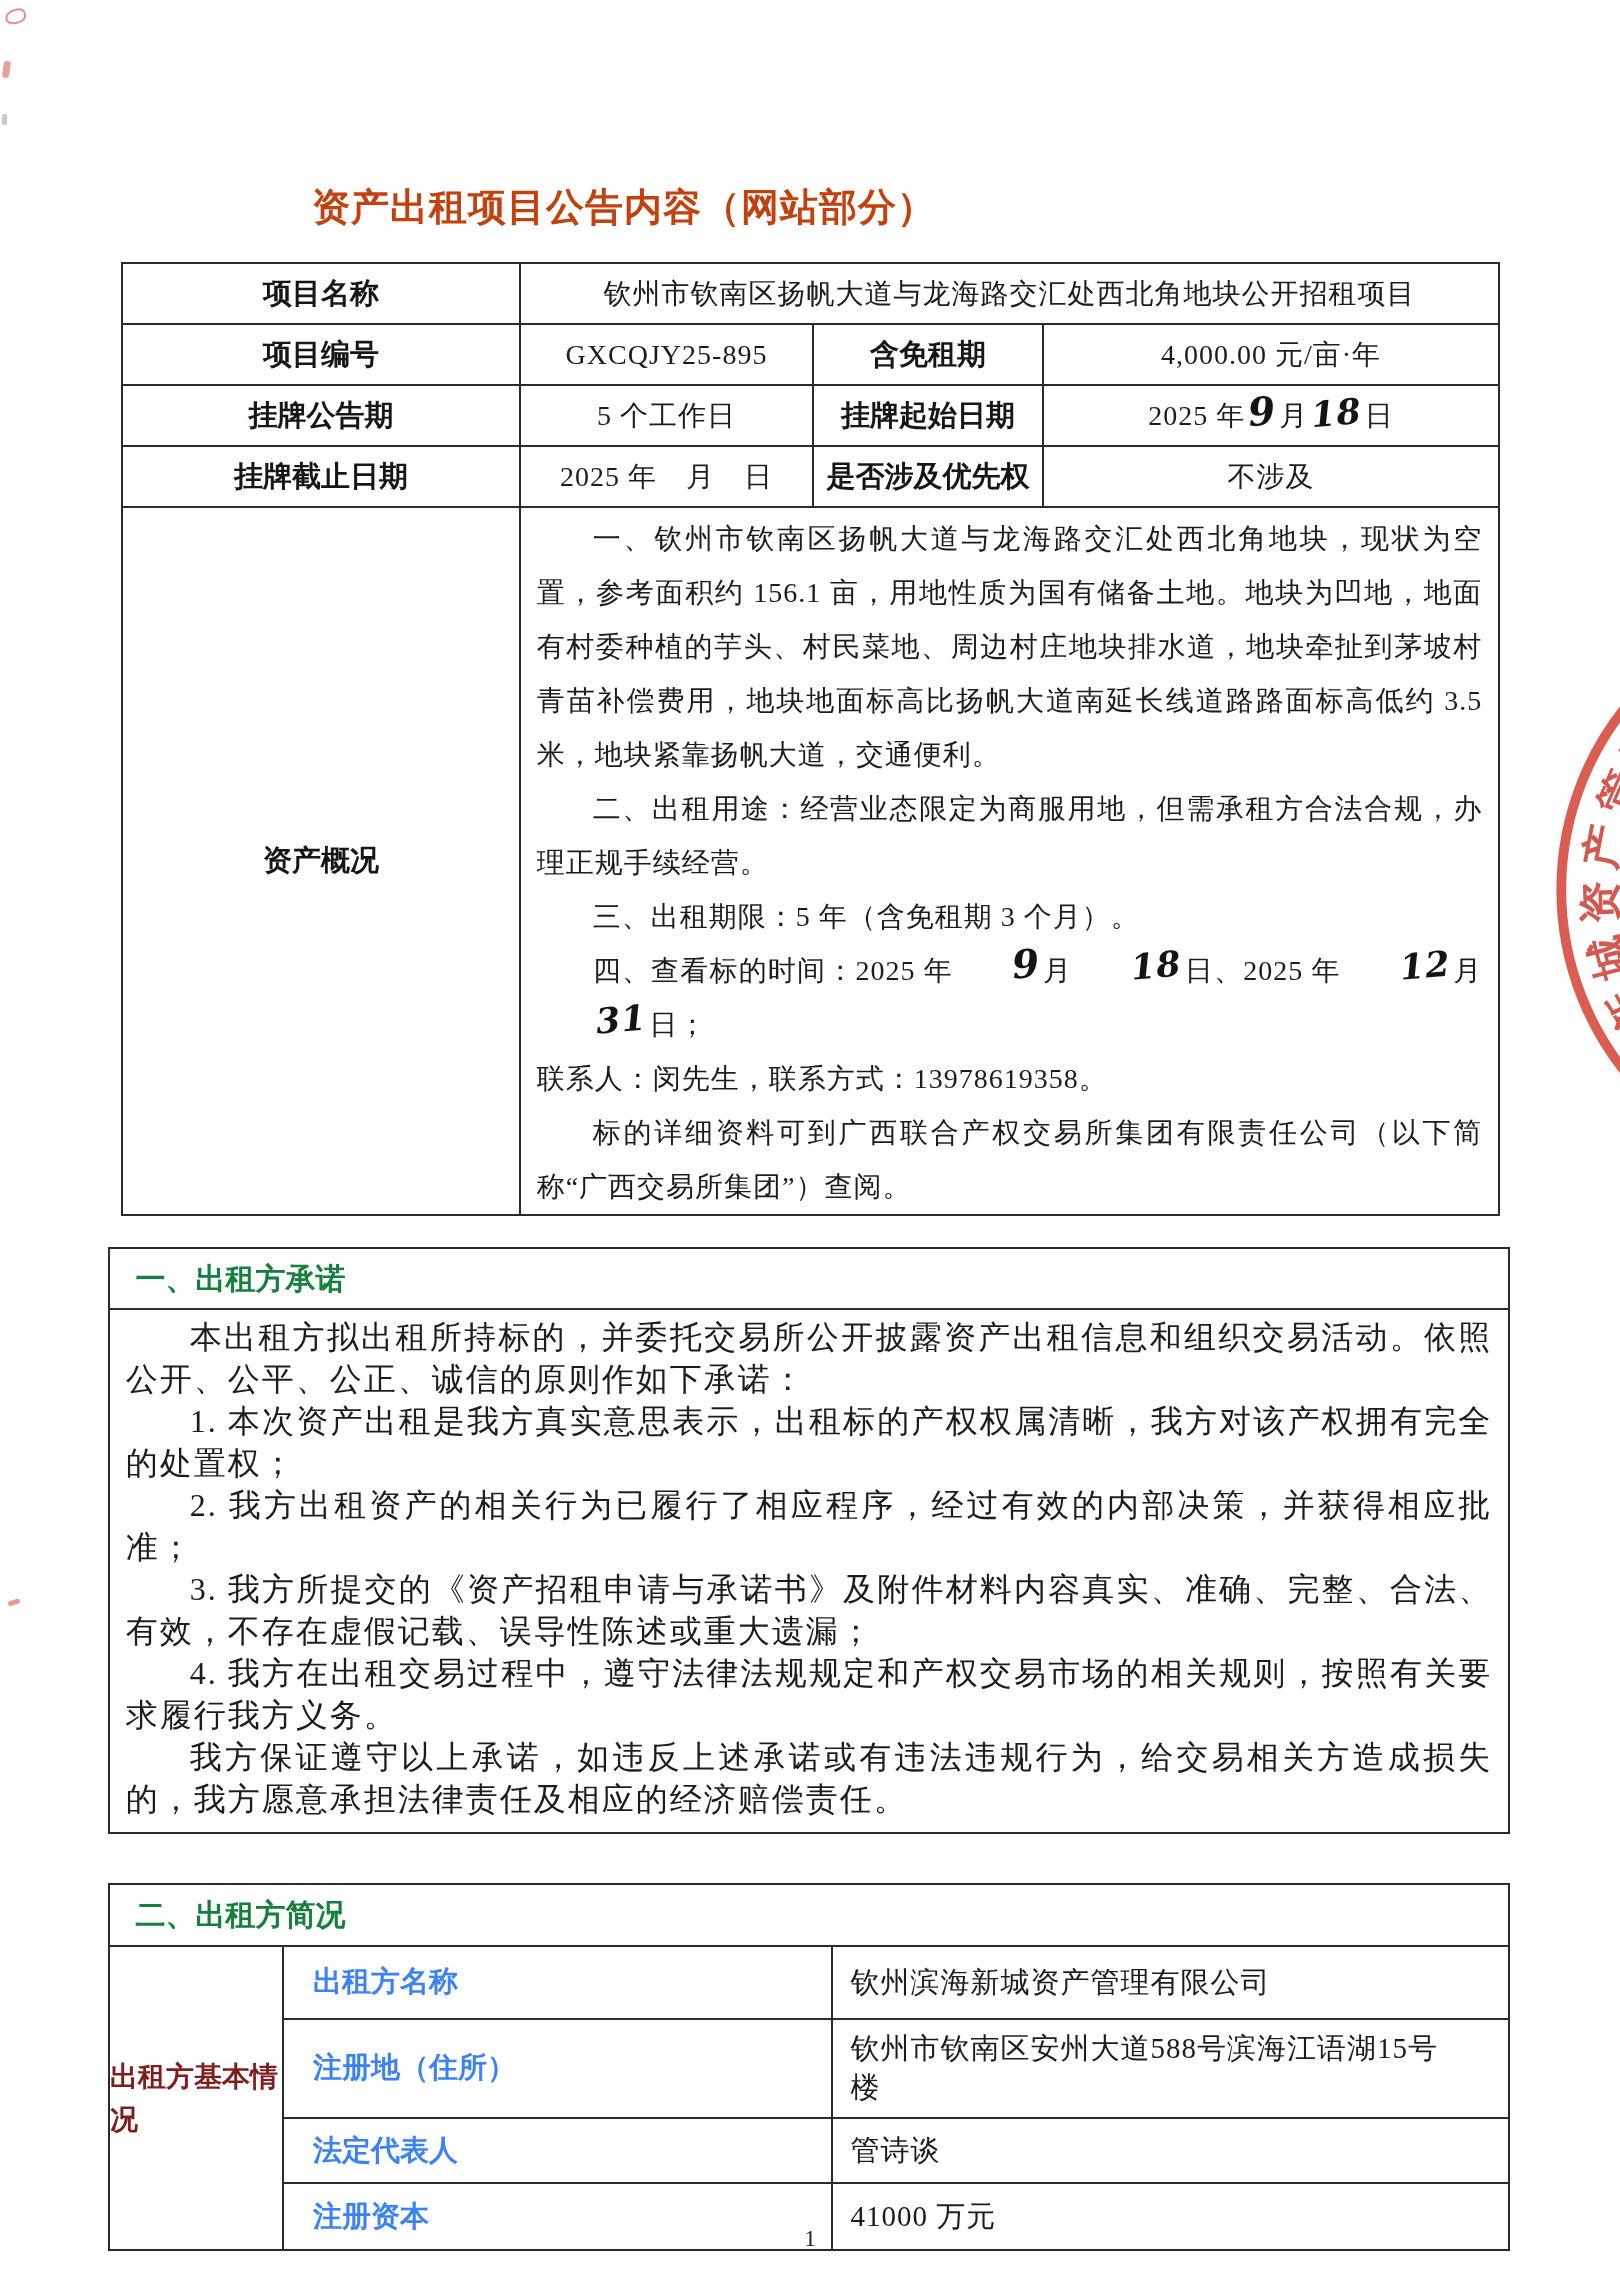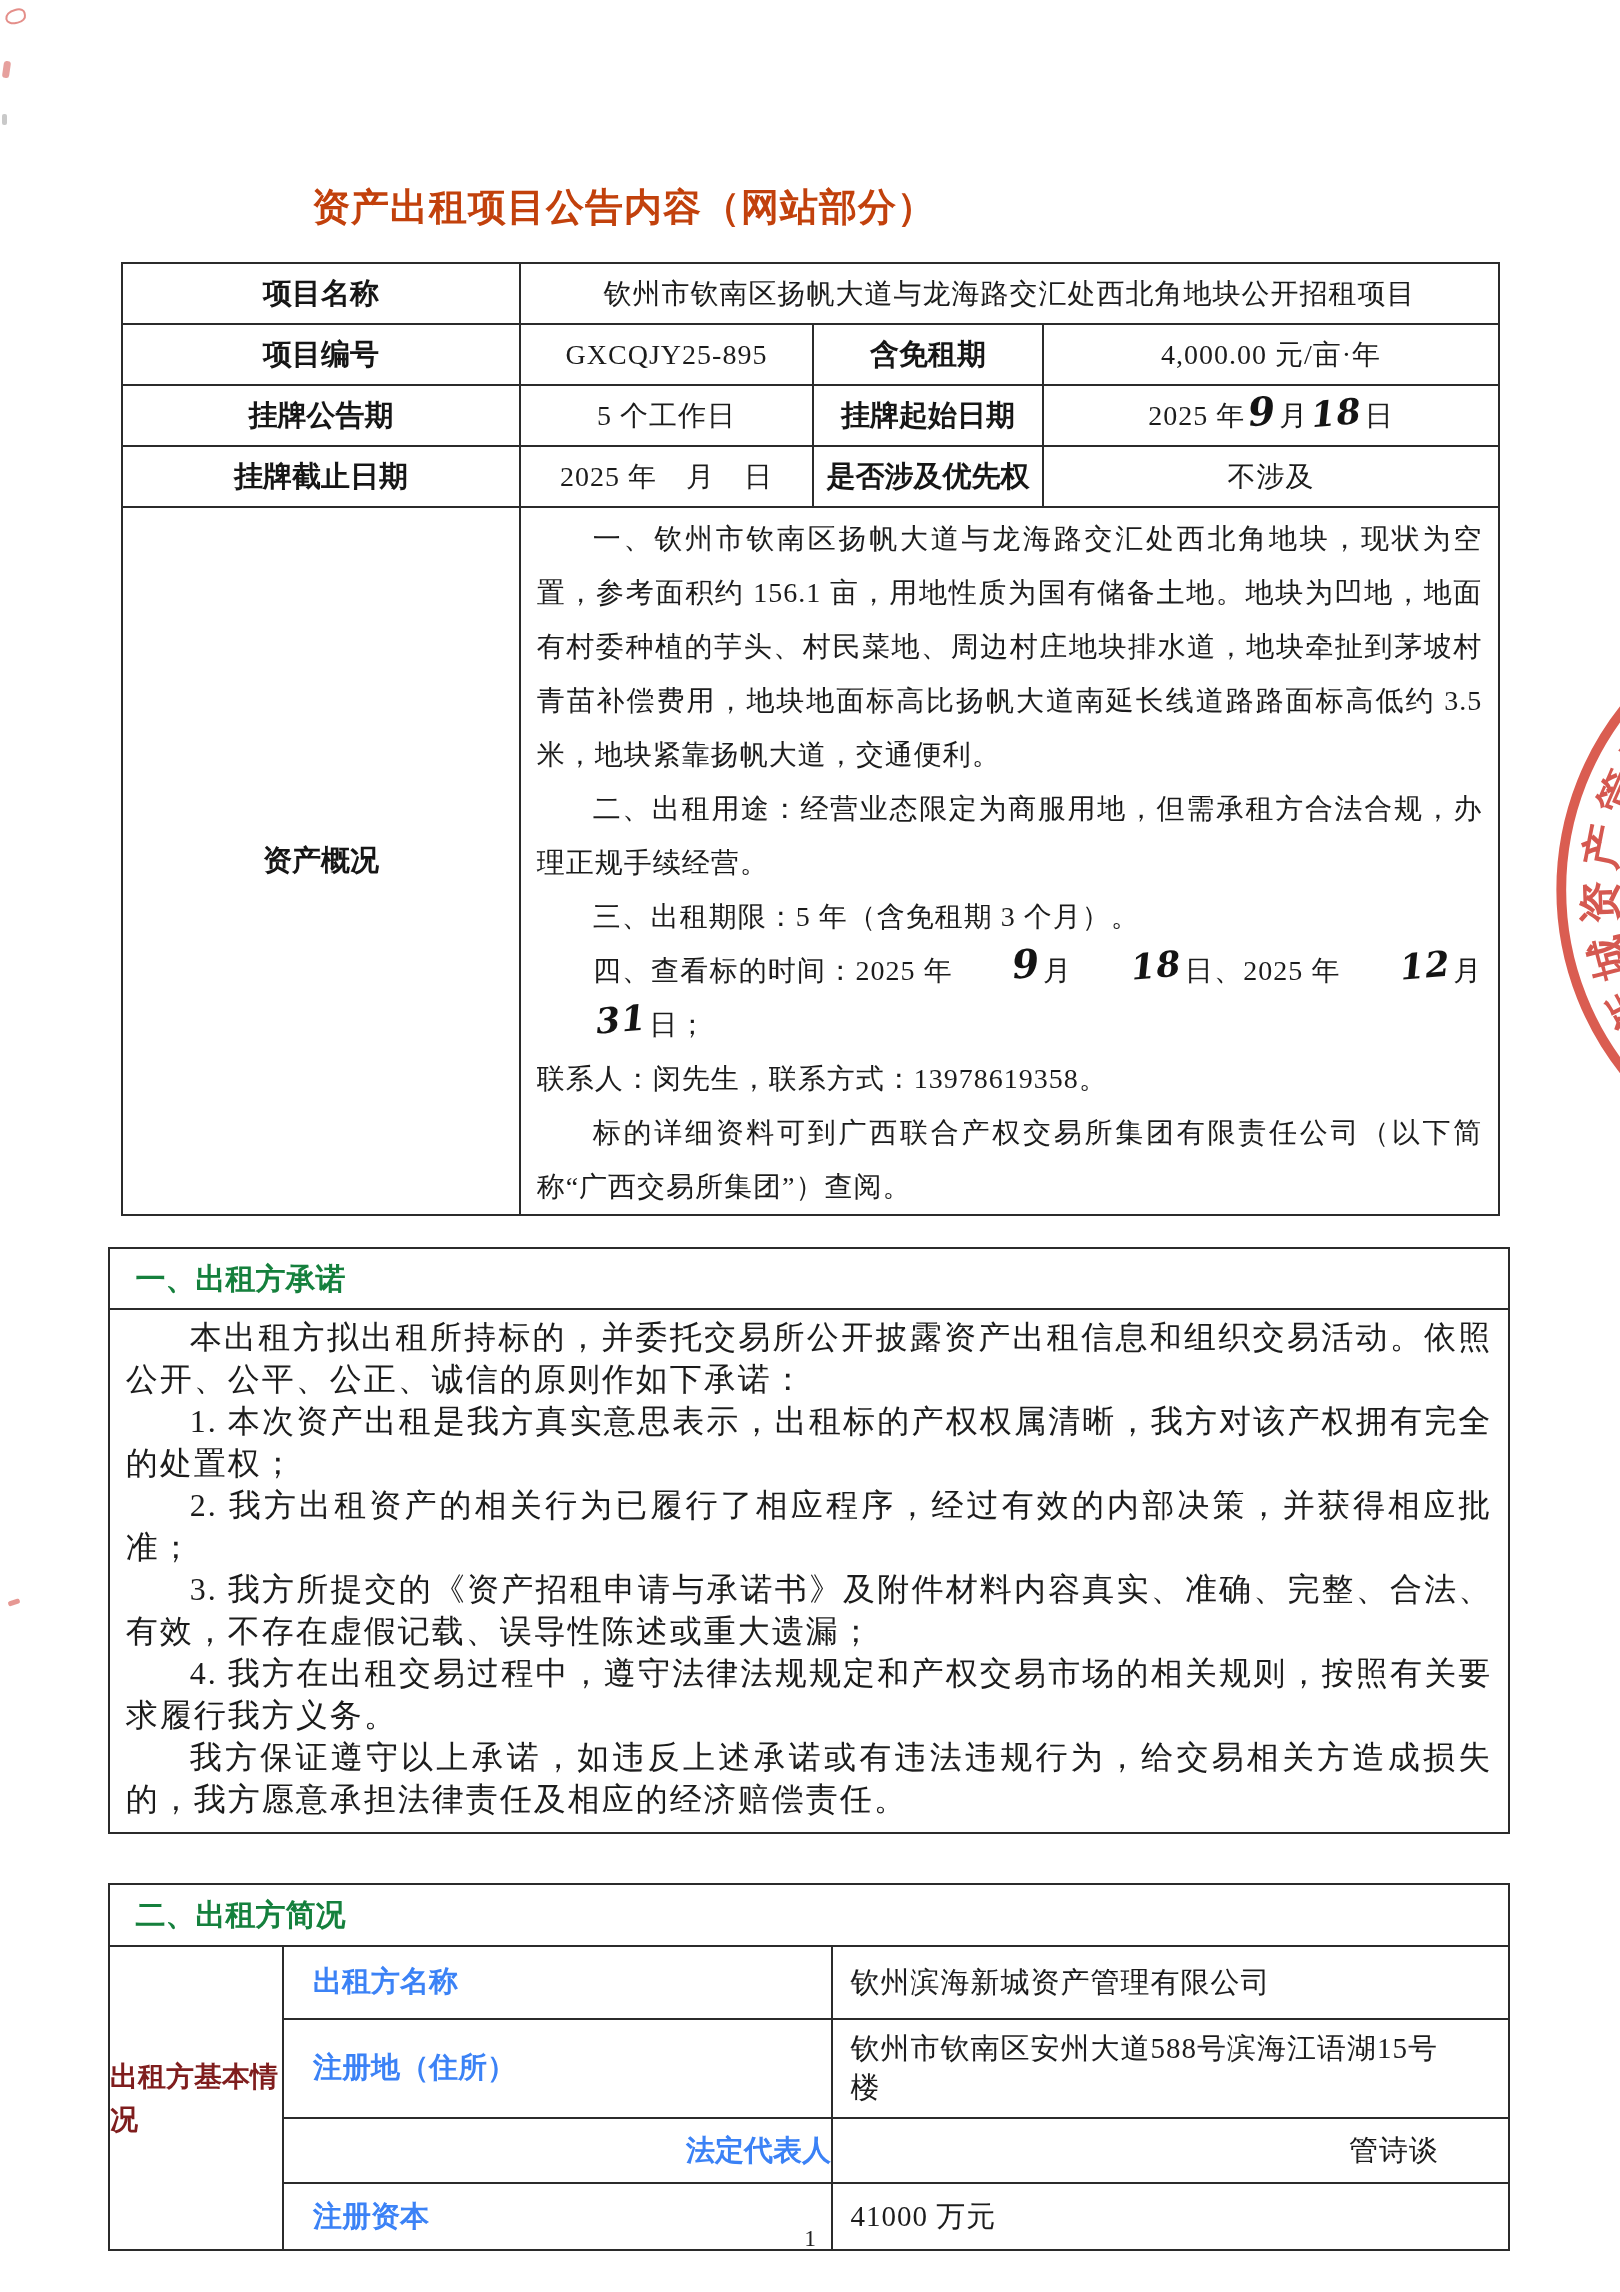--- a/index.html
+++ b/index.html
@@ -131,21 +131,21 @@
   }
   .v2{
     font-size:29px;
     padding:3.9px 69px 3.9px 17.6px !important;
     vertical-align:middle;
     line-height:39px;
     letter-spacing:1px;
   }
   .lr1 td{height:63px;}
   .lr2 td{height:90px;}
-  .lr3 td{height:55px;text-align:right;}
+  .lr3 td{height:55px;}
   .lr4 td{height:57px;margin-left:12px;}
   
   .pageno{
     position:absolute;
     left:0;right:0;
     bottom:41px;
     text-align:center;
     font-size:23.5px;
     color:#222;
   }

